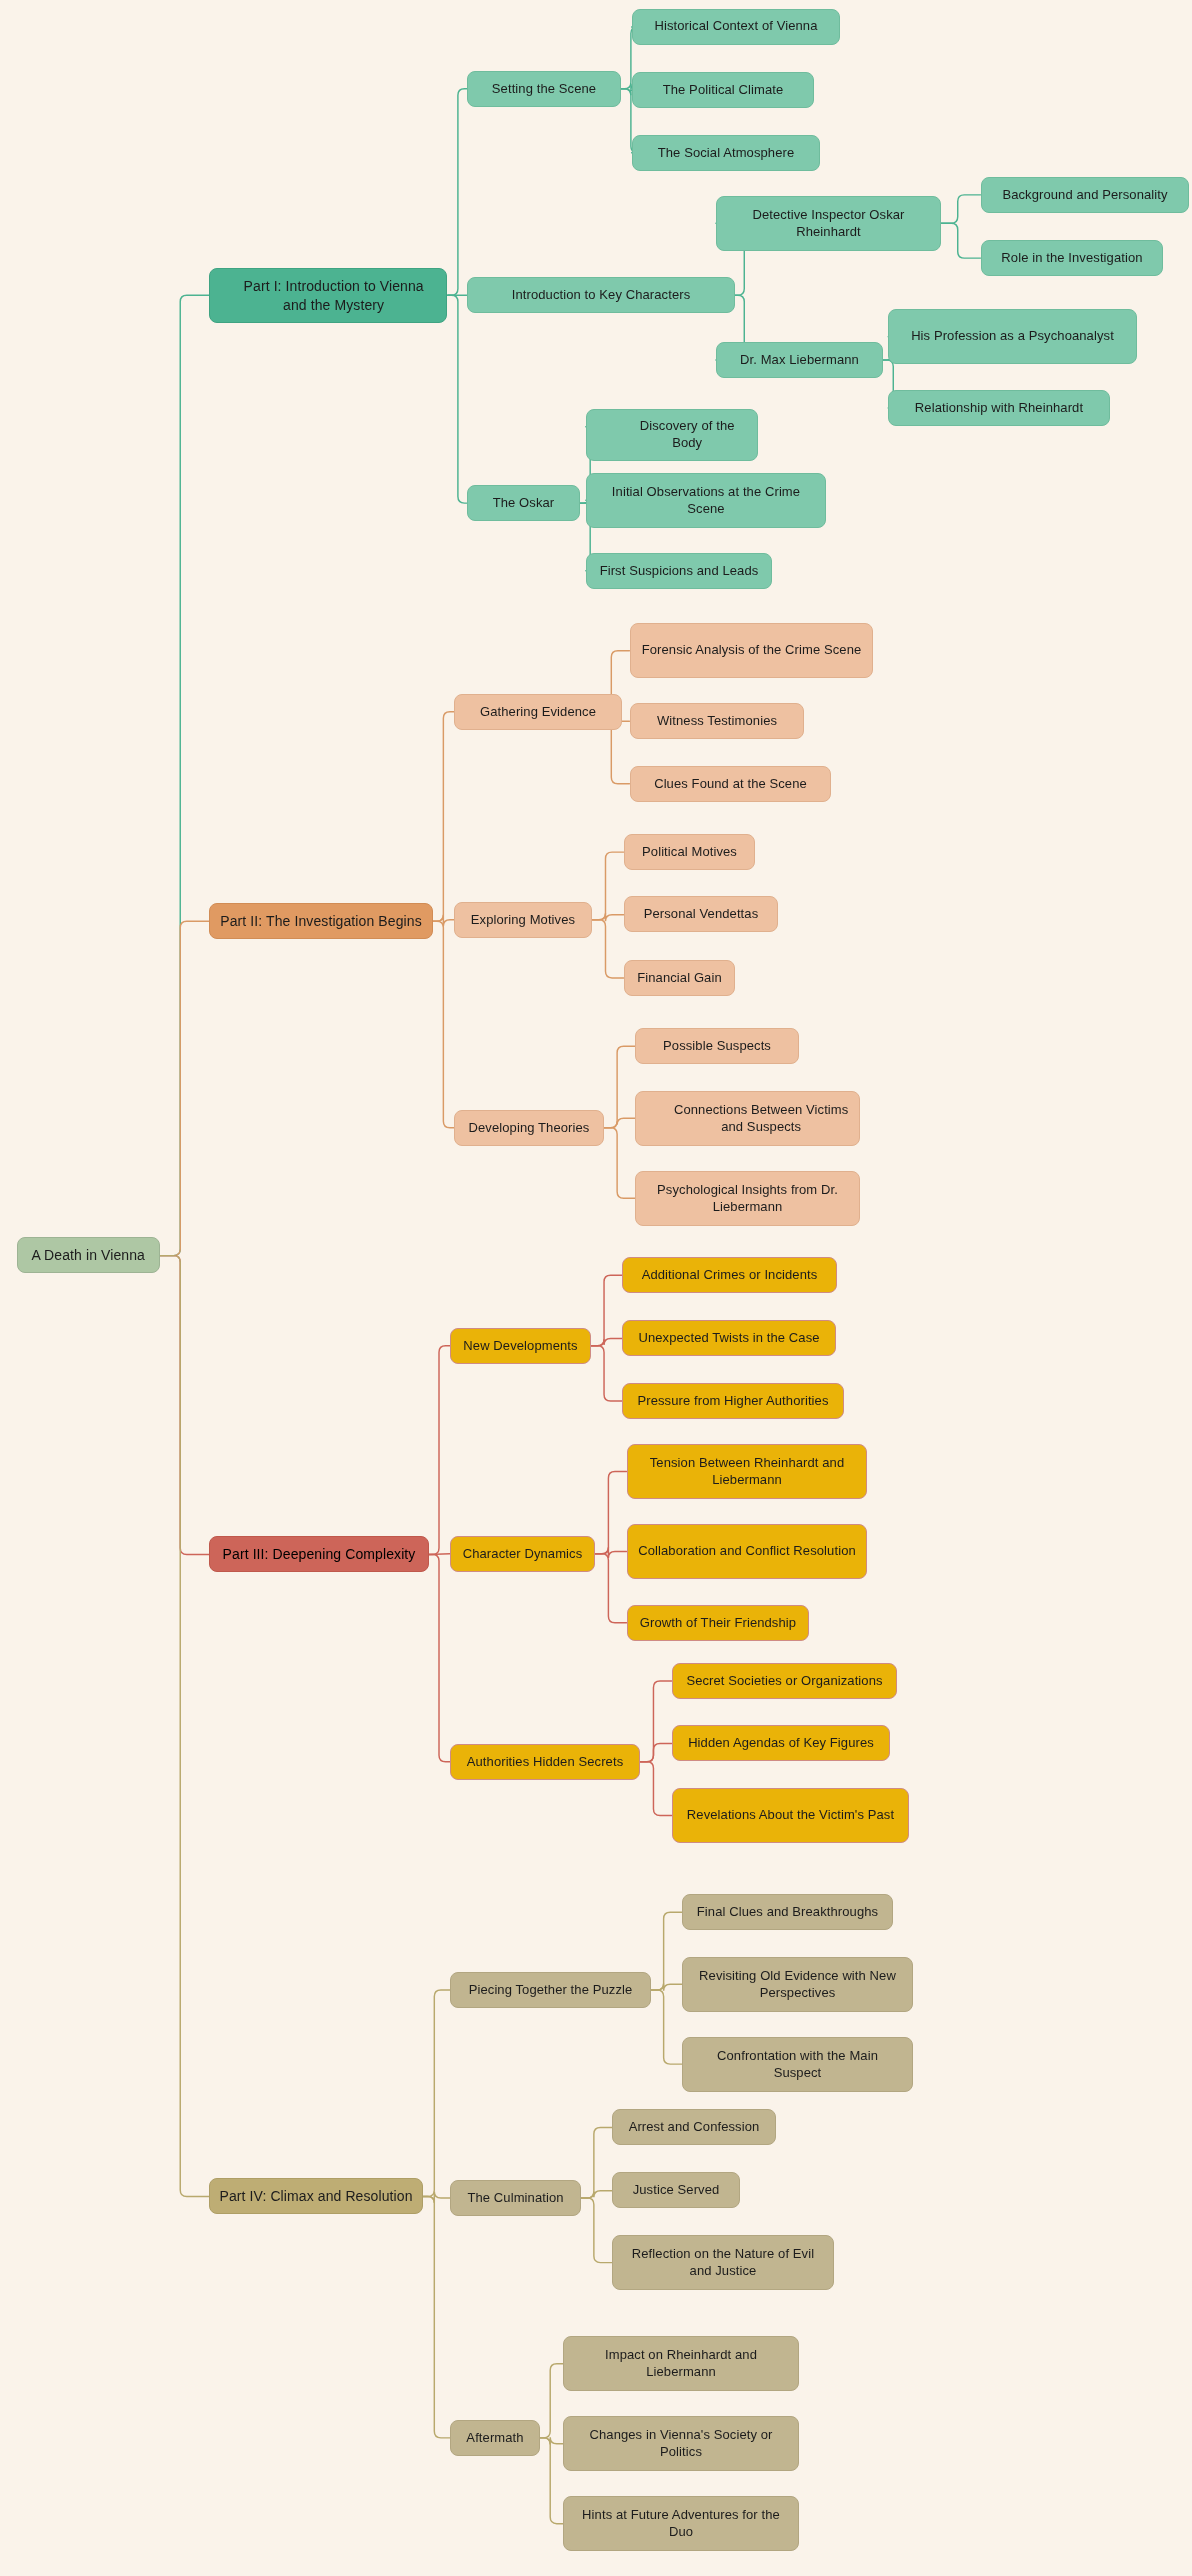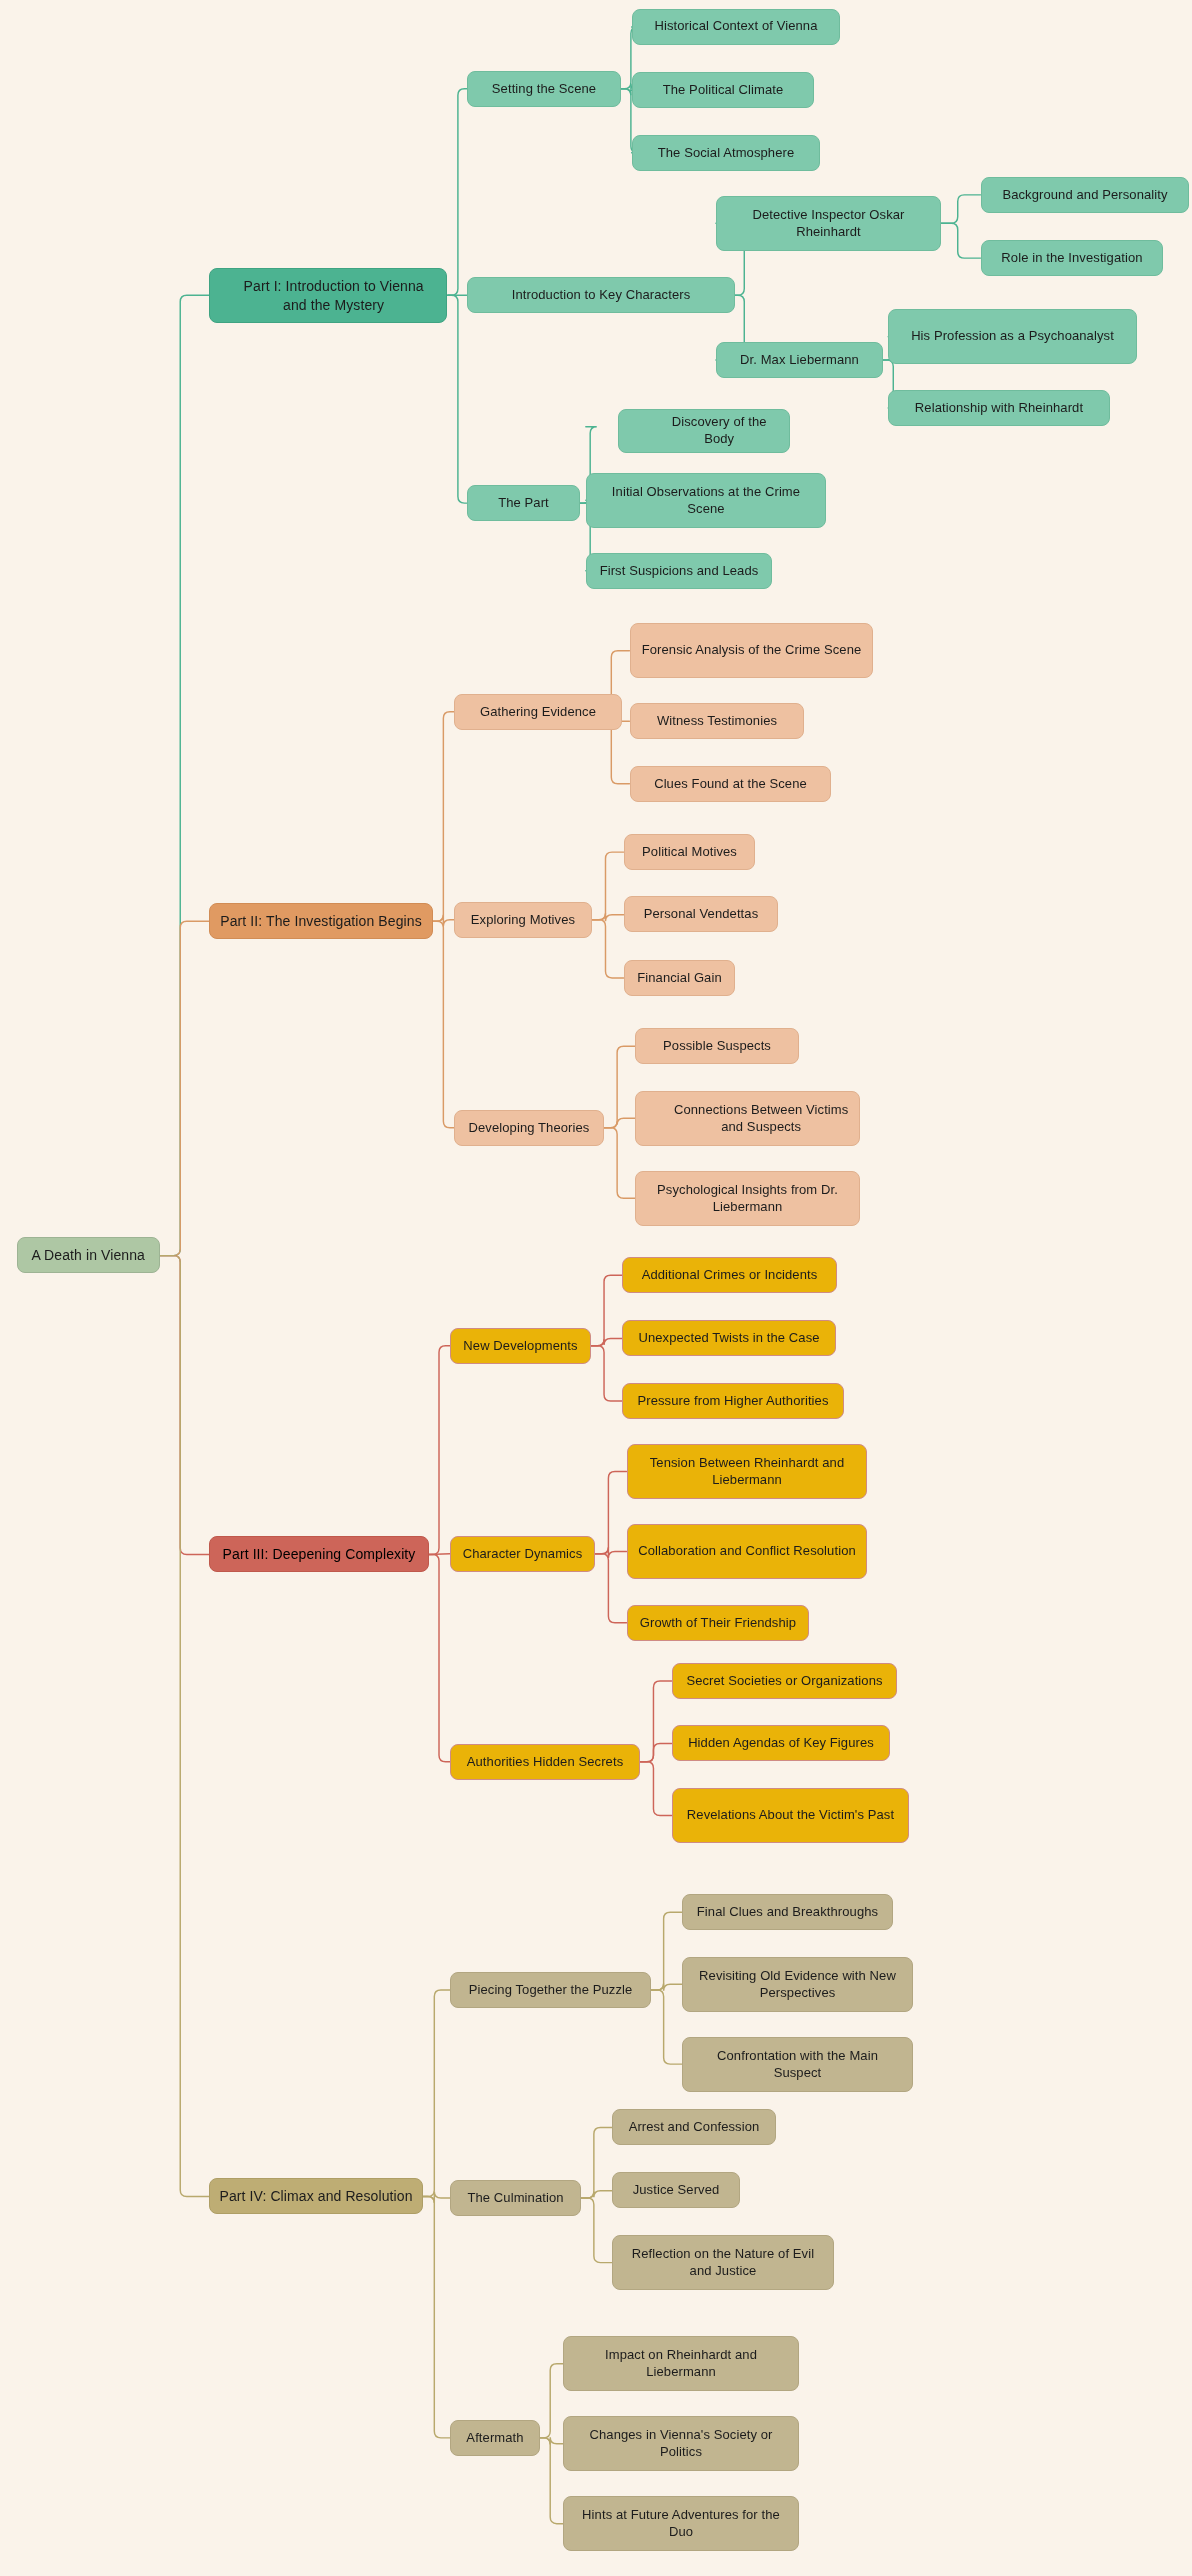--- a/index.html
+++ b/index.html
@@ -122,22 +122,22 @@
       <div class="node b1" style="left: 632px; top: 8.7px; width: 208px; height: 36px;">Historical Context of Vienna</div>
       <div class="node b1" style="left: 632px; top: 72px; width: 182px; height: 36px;">The Political Climate</div>
       <div class="node b1" style="left: 632px; top: 135px; width: 188px; height: 36px; text-align: center;">The Social Atmosphere</div>
       <div class="node b1" style="left: 467px; top: 277px; width: 268px; height: 36px;">Introduction to Key Characters</div>
       <div class="node b1" style="left: 716px; top: 196px; width: 225px; height: 55px;">Detective Inspector Oskar Rheinhardt</div>
       <div class="node b1" style="left: 981px; top: 177px; width: 208px; height: 36px;">Background and Personality</div>
       <div class="node b1" style="left: 981px; top: 240px; width: 182px; height: 36px;">Role in the Investigation</div>
       <div class="node b1" style="left: 716px; top: 342px; width: 167px; height: 36px;">Dr. Max Liebermann</div>
       <div class="node b1" style="left: 888px; top: 309px; width: 249px; height: 55px;">His Profession as a Psychoanalyst</div>
       <div class="node b1" style="left: 888px; top: 390px; width: 222px; height: 36px;">Relationship with Rheinhardt</div>
-      <div class="node b1" style="left: 467px; top: 485px; width: 113px; height: 36px;">The Part</div>
-      <div class="node b1" style="left: 618px; top: 409px; width: 172px; height: 44px; padding-left: 39px;">Discovery of the Body</div>
+      <div class="node b1" style="left: 467px; top: 485px; width: 113px; height: 36px;">The Oskar</div>
+      <div class="node b1" style="left: 586px; top: 409px; width: 172px; height: 52px; padding-left: 39px;">Discovery of the Body</div>
       <div class="node b1" style="left: 586px; top: 473px; width: 240px; height: 55px;">Initial Observations at the Crime Scene</div>
       <div class="node b1" style="left: 586px; top: 553px; width: 186px; height: 36px;">First Suspicions and Leads</div>
       <div class="node b2-l1" style="left: 209px; top: 903px; width: 224px; height: 36px;">Part II: The Investigation Begins</div>
       <div class="node b2" style="left: 454px; top: 694px; width: 168px; height: 36px;">Gathering Evidence</div>
       <div class="node b2" style="left: 630px; top: 623px; width: 243px; height: 55px;">Forensic Analysis of the Crime Scene</div>
       <div class="node b2" style="left: 630px; top: 703px; width: 174px; height: 36px;">Witness Testimonies</div>
       <div class="node b2" style="left: 630px; top: 766px; width: 201px; height: 36px;">Clues Found at the Scene</div>
       <div class="node b2" style="left: 454px; top: 902px; width: 138px; height: 36px;">Exploring Motives</div>
       <div class="node b2" style="left: 624px; top: 834px; width: 131px; height: 36px;">Political Motives</div>
       <div class="node b2" style="left: 624px; top: 896px; width: 154px; height: 36px;">Personal Vendettas</div>

